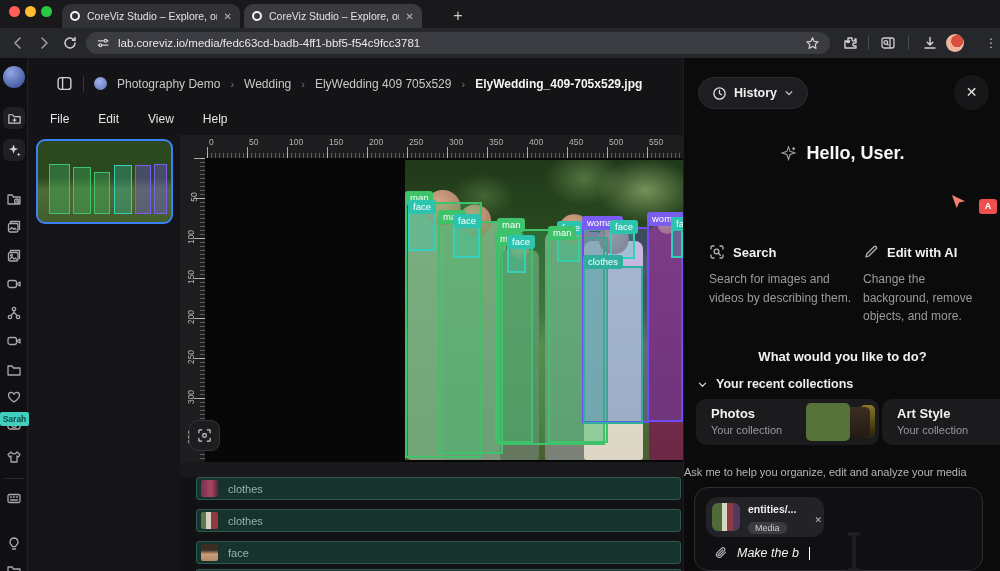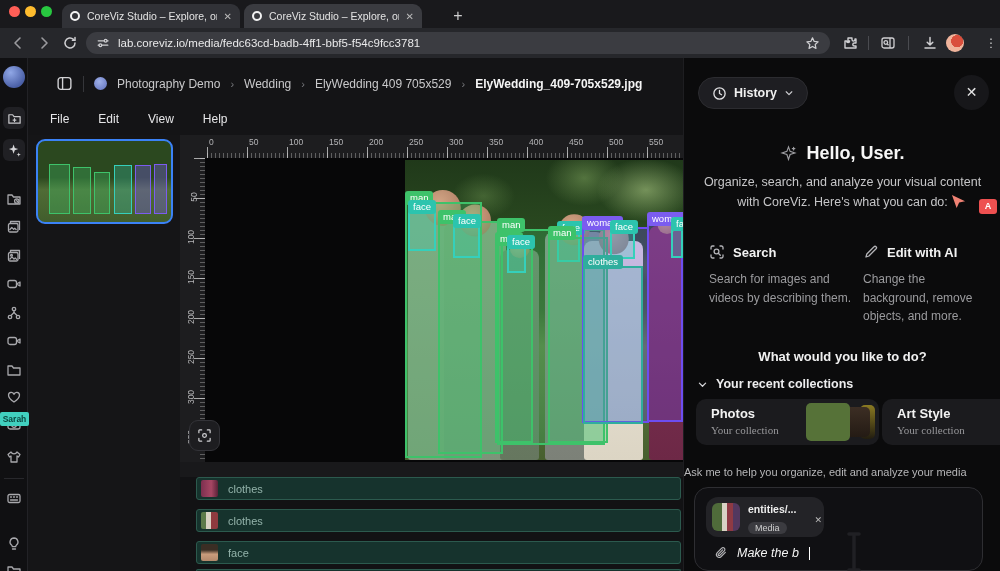--- a/index.html
+++ b/index.html
@@ -125,21 +125,21 @@
   .feature-title { font-size:13px; font-weight:bold; color:#f2f2f2; }
   .feature-desc { margin-top:10px; font-size:12px; line-height:1.55; color:#9b9b9e; }
 
   #question { position:absolute; left:0; top:291px; width:317px; text-align:center; font-size:13px; font-weight:bold; color:#f0f0f0; }
   #collections-head { position:absolute; left:13px; top:319px; display:flex; align-items:center; gap:8px; }
   #collections-title { font-size:12.5px; font-weight:bold; color:#ededee; }
   .card { position:absolute; top:341px; height:46px; background:#1b1b1e; border-radius:10px; overflow:hidden; }
   #card-photos { left:12px; width:183px; }
   #card-art { left:198px; width:130px; }
   .card-title { position:absolute; left:15px; top:7px; font-size:13px; font-weight:bold; color:#f2f2f2; }
-  .card-sub { position:absolute; left:15px; top:25px; font-size:11px; color:#98989b;font-family:Liberation Serif, serif; }
+  .card-sub { position:absolute; left:15px; top:25px; font-size:11px; color:#98989b; }
   .card-thumb { position:absolute; border-radius:5px; }
   #ct1 { left:110px; top:4px; width:44px; height:38px; z-index:3; background:radial-gradient(10px 14px at 50% 55%, #c9d2c0 0 40%, transparent 45%), linear-gradient(180deg,#4f7038,#69854а 55%,#58703c); background-color:#567238; }
   #ct2 { left:149px; top:8px; width:25px; height:30px; z-index:2; background:linear-gradient(180deg,#3c2e24,#241b14); }
   #ct3 { left:164px; top:6px; width:15px; height:34px; z-index:1; background:linear-gradient(180deg,#8a7a22,#221d10); }
   #helper { position:absolute; left:0; top:408px; width:317px; font-size:11px; color:#b7b7b9; }
 
   #chat { position:absolute; left:10px; top:429px; width:289px; height:84px; background:#101013; border:1.5px solid #2e2e32; border-radius:14px; }
   #chip { position:absolute; left:11px; top:9px; width:118px; height:40px; background:#232327; border-radius:12px; display:flex; align-items:center; }
   #chip-thumb { width:28px; height:28px; margin-left:6px; border-radius:6px; flex:none; background:linear-gradient(90deg,#4f6b3a 0 35%, #d9d3c5 35% 55%, #8e3a44 55% 75%, #53385f 75%); }
   #chip-col { margin-left:8px; }
@@ -492,21 +492,20 @@
 
       <div id="hello-row">
         <span>
           <svg width="17" height="17" viewBox="0 0 16 16" fill="none" stroke="#9d9da1" stroke-width="1.1">
               <path d="M8 1.8L9.5 6 14 7.5 9.5 9 8 13.5 6.5 9 2 7.5 6.5 6z"></path>
               <path d="M12.8 2.2v2.4M11.6 3.4H14" stroke-linecap="round"></path>
             </svg>
           </span>
         <span id="greeting">Hello, User.</span>
       </div>
-      <p id="intro">Organize, search, and analyze your visual content with CoreViz. Here's what you can do:</p>
 
       <div id="cursor-a">
         <svg width="15" height="15" viewBox="0 0 16 16">
             <path d="M1 1l14 6.6-6.3 1.4L6 15z" fill="#f08274"></path>
           </svg>
         <span id="cursor-a-badge">A</span>
       </div>
 
       <div class="feature" id="feat-0">
         <div class="feature-head">

